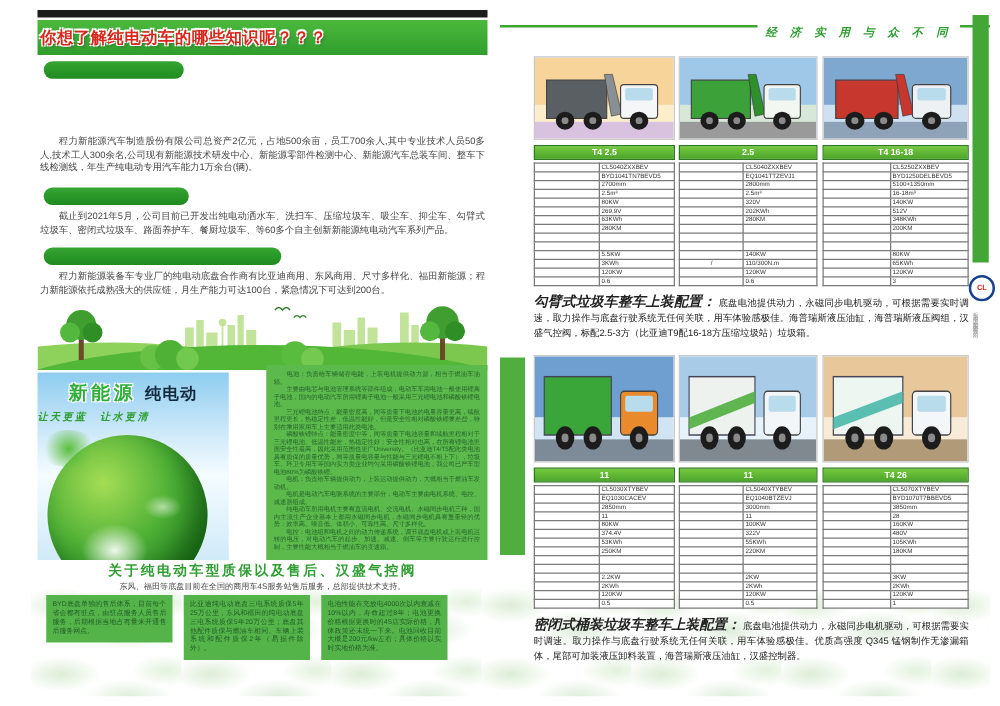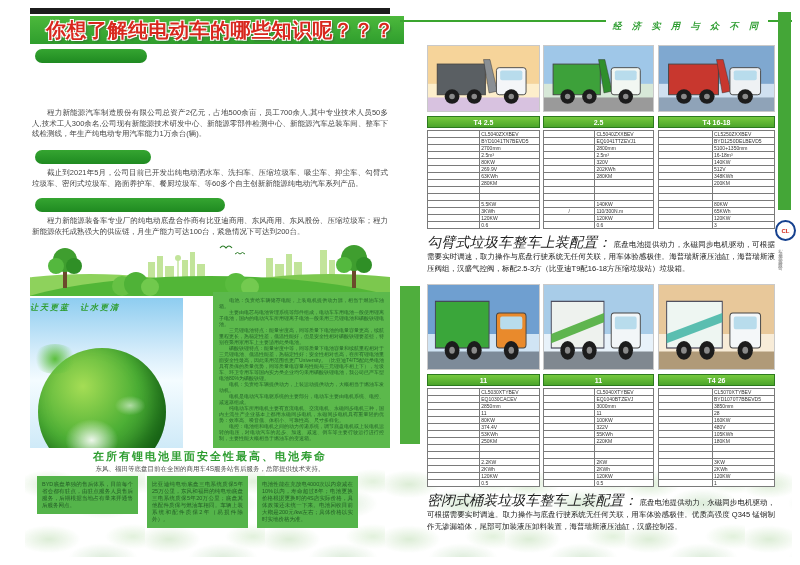--- a/index.html
+++ b/index.html
@@ -13,23 +13,23 @@
   
   .watermark{position:absolute;left:25px;right:8px;top:465px;height:92px;z-index:0;opacity:.55;
     background-image:
       radial-gradient(ellipse 45px 20px at 20% 35%, rgba(140,195,120,.55), transparent 70%),
       radial-gradient(ellipse 50px 22px at 65% 70%, rgba(115,180,105,.45), transparent 70%),
       radial-gradient(ellipse 40px 18px at 90% 30%, rgba(150,205,130,.5), transparent 70%);
     background-size:120px 55px;}
 
   
   .top-bar{left:0;top:0;width:360px;height:6px;background:#1c1c1c}
-  .main-title{left:0;top:8px;width:358px;height:28px;line-height:28px;padding-left:16px;
+  .main-title{left:0;top:8px;width:358px;height:28px;line-height:28px;padding-left:2px;
     background:linear-gradient(#4cb83c,#2f9e2d);
-    color:var(--title-red,#d8281e);font-size:20px;font-weight:bold;letter-spacing:.5px;
+    color:var(--title-red,#d8281e);font-size:13px;font-weight:bold;letter-spacing:.5px;
     text-shadow:-1px -1px 0 #fff,1px -1px 0 #fff,-1px 1px 0 #fff,1px 1px 0 #fff,2px 2px 2px rgba(60,60,60,.45);
     white-space:nowrap;overflow:hidden}
   .pill{position:absolute;height:14px;border-radius:8px;background:linear-gradient(#35a531,#1f8a21)}
   .pill1{left:5px;top:41px;width:112px}
   .pill2{left:5px;top:142px;width:116px}
   .pill3{left:5px;top:190px;width:190px}
   .body-text{position:absolute;left:2px;width:356px;margin:0;font-size:7.5px;line-height:10.5px;
     color:#454545;text-indent:2em;text-align:justify}
   .p1{top:58px}.p2{top:100px}.p3{top:160px}.p4{top:208px}
   .landscape{left:0;top:232px;width:360px;height:56px;overflow:hidden}
@@ -82,37 +82,37 @@
   .model-band{margin-top:4px;height:12px;line-height:12px;text-align:center;color:#fff;font-weight:bold;
     font-size:7px;background:linear-gradient(#76c93e,#4ca52b);border:1px solid #2c7a1e;box-sizing:border-box}
   .spec-table{margin-top:2px;width:100%;border-collapse:collapse;border:1px solid #555;table-layout:fixed;background:#fff}
   .spec-table td{border:1px solid #7a7a7a;height:5.9px;font-size:5px;line-height:6px;padding:0 1px;
     overflow:hidden;white-space:nowrap;color:#333}
   .spec-table td:first-child{width:44%;text-align:center}
 
   .desc{position:absolute;left:27px;width:348px;margin:0;font-size:7.5px;line-height:12px;color:#222;text-align:justify}
   .desc1{top:228px}
   .desc2{top:486px}
-  .desc-title{font-weight:normal;font-size:14px;font-style:italic;margin-right:2px}
+  .desc-title{font-weight:bold;font-size:11px;font-style:italic;margin-right:2px}
 </style>
 </head>
 <body>
 
 <div class="watermark"></div>
 
 <div class="page left-page">
   <div class="abs top-bar"></div>
   <div class="abs main-title">你想了解纯电动车的哪些知识呢？？？</div>
 
   <div class="pill pill1"></div>
   <p class="body-text p2">程力新能源汽车制造股份有限公司总资产2亿元，占地500余亩，员工700余人,其中专业技术人员50多人,技术工人300余名,公司现有新能源技术研发中心、新能源零部件检测中心、新能源汽车总装车间、整车下线检测线，年生产纯电动专用汽车能力1万余台(辆)。</p>
   <div class="pill pill2"></div>
   <p class="body-text p3">截止到2021年5月，公司目前已开发出纯电动洒水车、洗扫车、压缩垃圾车、吸尘车、抑尘车、勾臂式垃圾车、密闭式垃圾车、路面养护车、餐厨垃圾车、等60多个自主创新新能源纯电动汽车系列产品。</p>
   <div class="pill pill3"></div>
-  <p class="body-text p4">程力新能源装备车专业厂的纯电动底盘合作商有比亚迪商用、东风商用、东风股份、压缩垃圾车；程力新能源依托成熟强大的供应链，月生产能力可达100台，紧急情况下可达到200台。</p>
+  <p class="body-text p4">程力新能源装备车专业厂的纯电动底盘合作商有比亚迪商用、东风商用、尺寸多样化、福田新能源；程力新能源依托成熟强大的供应链，月生产能力可达100台，紧急情况下可达到200台。</p>
 
   <div class="abs landscape">
     <svg viewBox="0 0 360 56" width="360" height="56" preserveAspectRatio="none">
       <g fill="#c2e49a">
         <rect x="118" y="22" width="7" height="18"></rect>
           <rect x="127" y="16" width="6" height="24"></rect>
         <rect x="135" y="26" width="9" height="14"></rect>
           <rect x="152" y="20" width="6" height="20"></rect>
         <rect x="160" y="12" width="5" height="28"></rect>
           <rect x="167" y="24" width="8" height="16"></rect>
@@ -140,34 +140,37 @@
       <rect x="322" y="28" width="4" height="20" fill="#6b4a2b"></rect>
       <circle cx="324" cy="18" r="13" fill="#3f9e2f"></circle>
         <circle cx="314" cy="25" r="8" fill="#54b83e"></circle>
         <circle cx="334" cy="25" r="8" fill="#2f8f26"></circle>
       <path d="M190,8 q3,-4 6,0 q3,-4 6,0" stroke="#2e7d2a" fill="none" stroke-width="1.2"></path>
       <path d="M205,14 q2.5,-3 5,0 q2.5,-3 5,0" stroke="#2e7d2a" fill="none" stroke-width="1"></path>
     </svg>
   </div>
 
   <div class="abs globe-card">
+    <div class="globe-titles">
+      <span class="brand1">新能源</span><span class="brand2">纯电动</span>
+    </div>
     <div class="globe-slogan">让天更蓝　让水更清</div>
     <div class="globe"></div>
   </div>
 
   <div class="abs battery-box">　　电池：负责给车辆储存电能，上装电机提供动力源，相当于燃油车油箱。
 　　主要由电芯与电池管理系统等部件组成，电动车车用电池一般使用锂离子电池，国内的电动汽车所用锂离子电池一般采用三元锂电池和磷酸铁锂电池。
 　　三元锂电池特点：能量密度高，同等质量下电池的电量容量更高，续航里程更长，热稳定性差，低温性能好，但是安全性相对磷酸铁锂要差些，特别在乘用家用车上主要适用此类电池。
 　　磷酸铁锂特点：能量密度中等，同等质量下电池容量和续航里程相对于三元锂电池、低温性能差，热稳定性好；安全性相对也高，在所有锂电池里面安全性最高，因此采用范围也更广University。（比亚迪T4/T5配此类电池具有质保的质量优势，同等质量电容量与性能与三元锂电不相上下），垃圾车、环卫专用车等国内实力类企业均匀采用磷酸铁锂电池，我公司已严车型电池80%为磷酸铁锂。
 　　电机：负责给车辆提供动力，上装运动提供动力，大概相当于燃油车发动机。
 　　电机是电动汽车电驱系统的主要部分，电动车主要由电机系统、电控、减速器组成。
 　　纯电动车所用电机主要有直流电机、交流电机、永磁同步电机三种，国内主流生产企业基本上都用永磁同步电机，永磁同步电机具有重量轻的优势：效率高、噪音低、体积小、可靠性高、尺寸多样化。
 　　电控：电池组和电机之间的动力传递系统，调节底盘电机或上装电机运转的电压，对电动汽车的起步、加速、减速、倒车等主要行驶运行进行控制，主要性能大概相当于燃油车的变速箱。</div>
 
-  <div class="abs warranty-title">在所有锂电池里面安全性最高、电池寿命</div>
+  <div class="abs warranty-title">关于纯电动车型质保以及售后、汉盛气控阀</div>
   <div class="abs warranty-subtitle">东风、福田等底盘目前在全国的商用车4S服务站售后服务，总部提供技术支持。</div>
   <div class="wbox wbox1">BYD底盘单独的售后体系，目前每个省会都有驻点，由驻点服务人员售后服务，后期根据当地占有量来开通售后服务网点。</div>
   <div class="wbox wbox2">比亚迪纯电动底盘三电系统质保5年25万公里，东风和福田的纯电动底盘三电系统质保5年20万公里；底盘其他配件质保与燃油车相同。车辆上装系统和配件质保2年（易损件除外）。</div>
   <div class="wbox wbox3">电池性能在充放电4000次以内衰减在10%以内，寿命超过8年；电池更换价格根据更换时的4S店实际价格，具体政策还未统一下来。电池回收目前大概是200元/kw左右；具体价格以实时实地价格为准。</div>
 </div>
 
 <div class="page right-page">
   <div class="abs rp-header">
     <span class="hline l"></span>
     <span class="rp-header-text">经 济 实 用 与 众 不 同</span>

